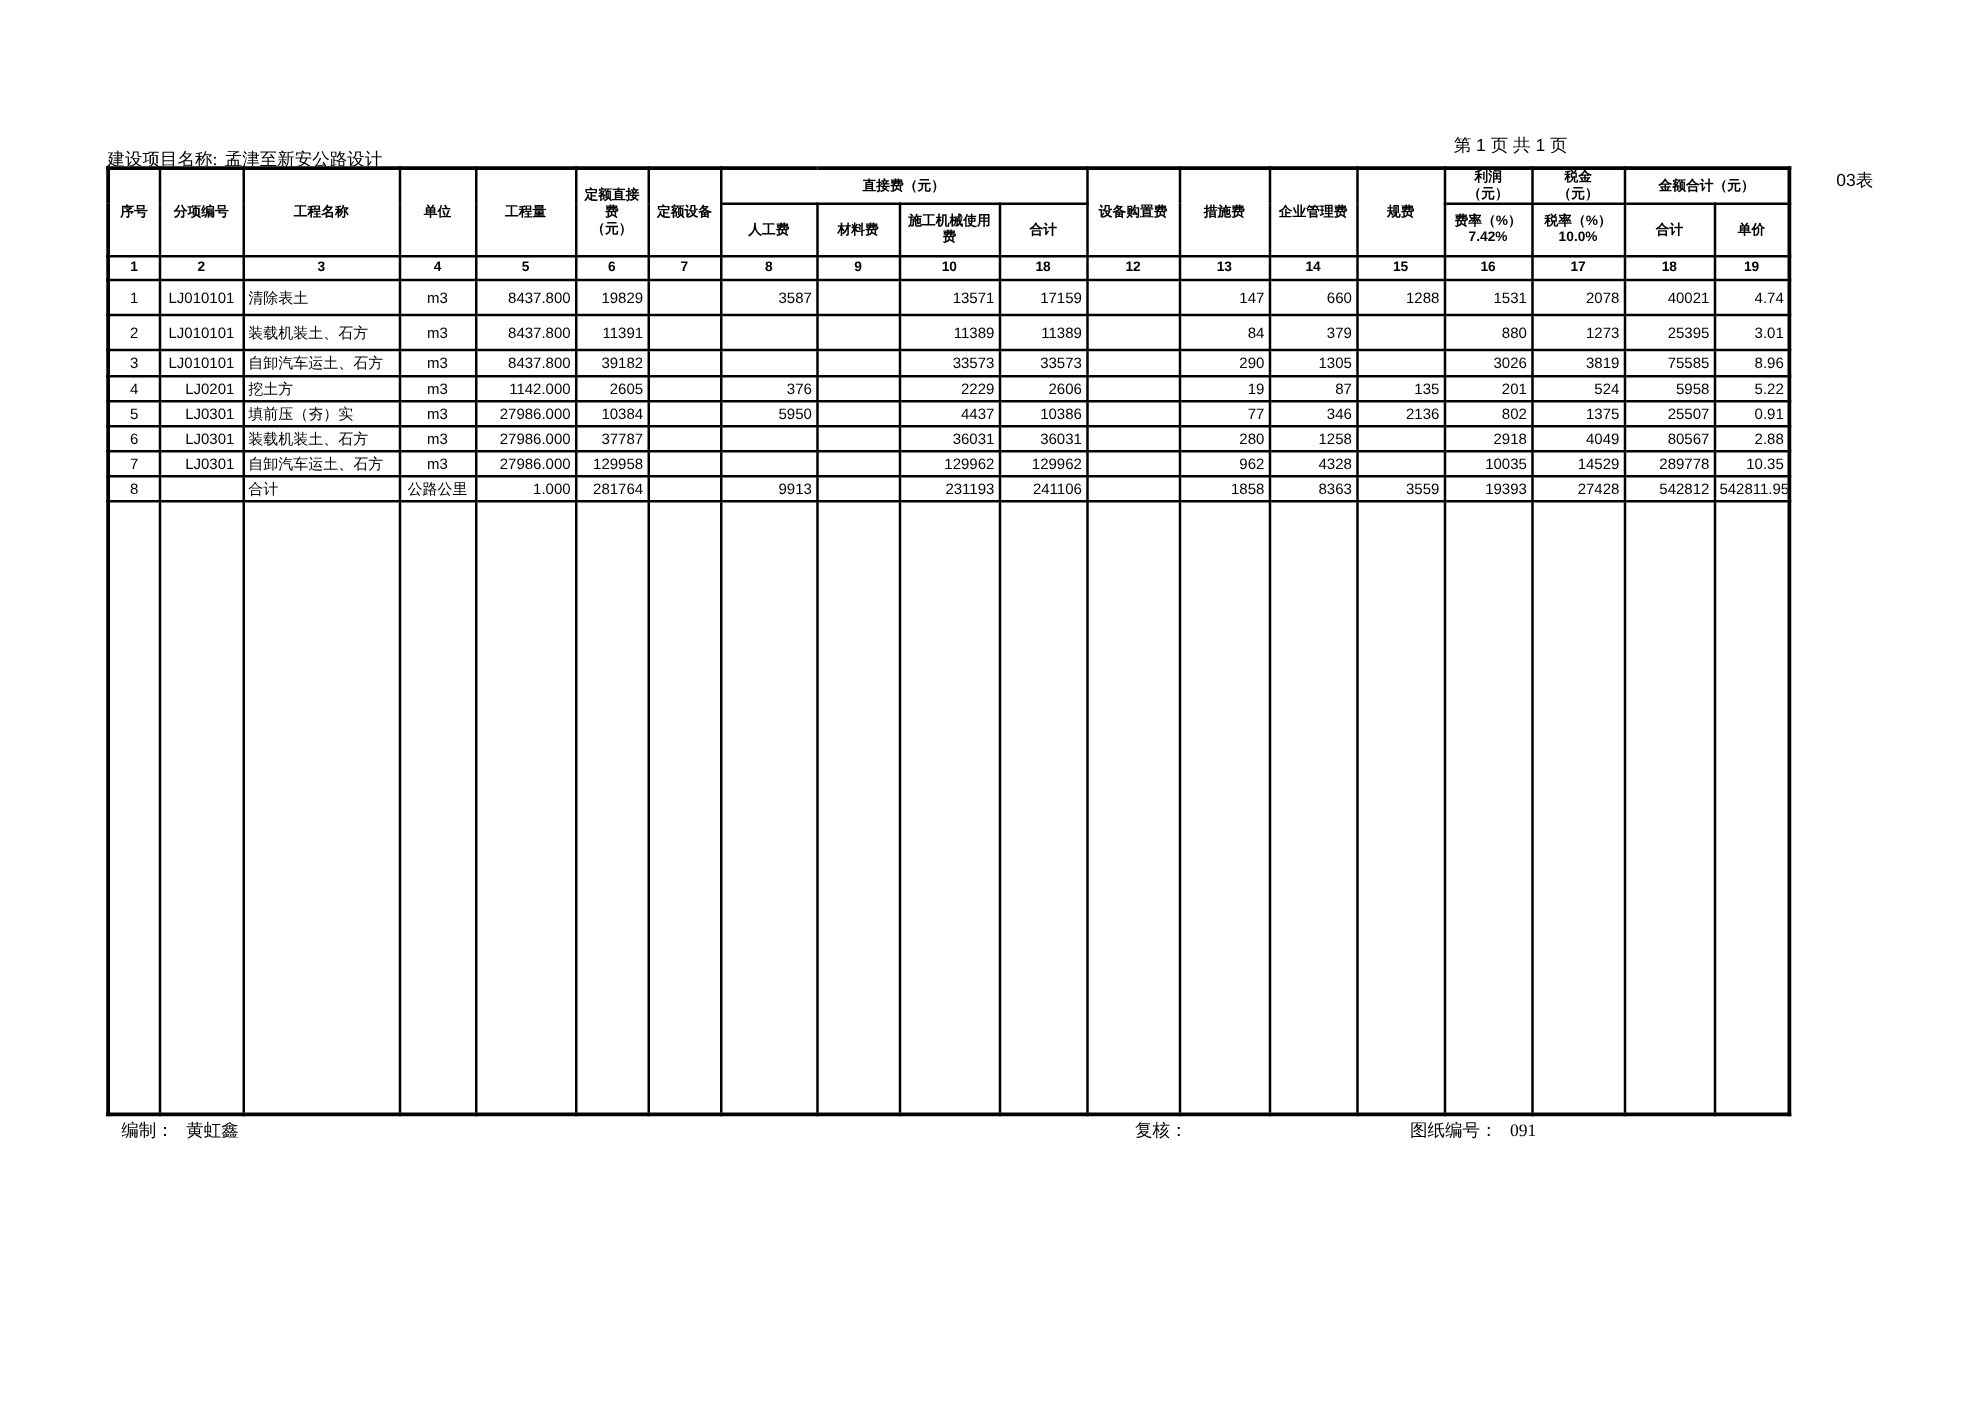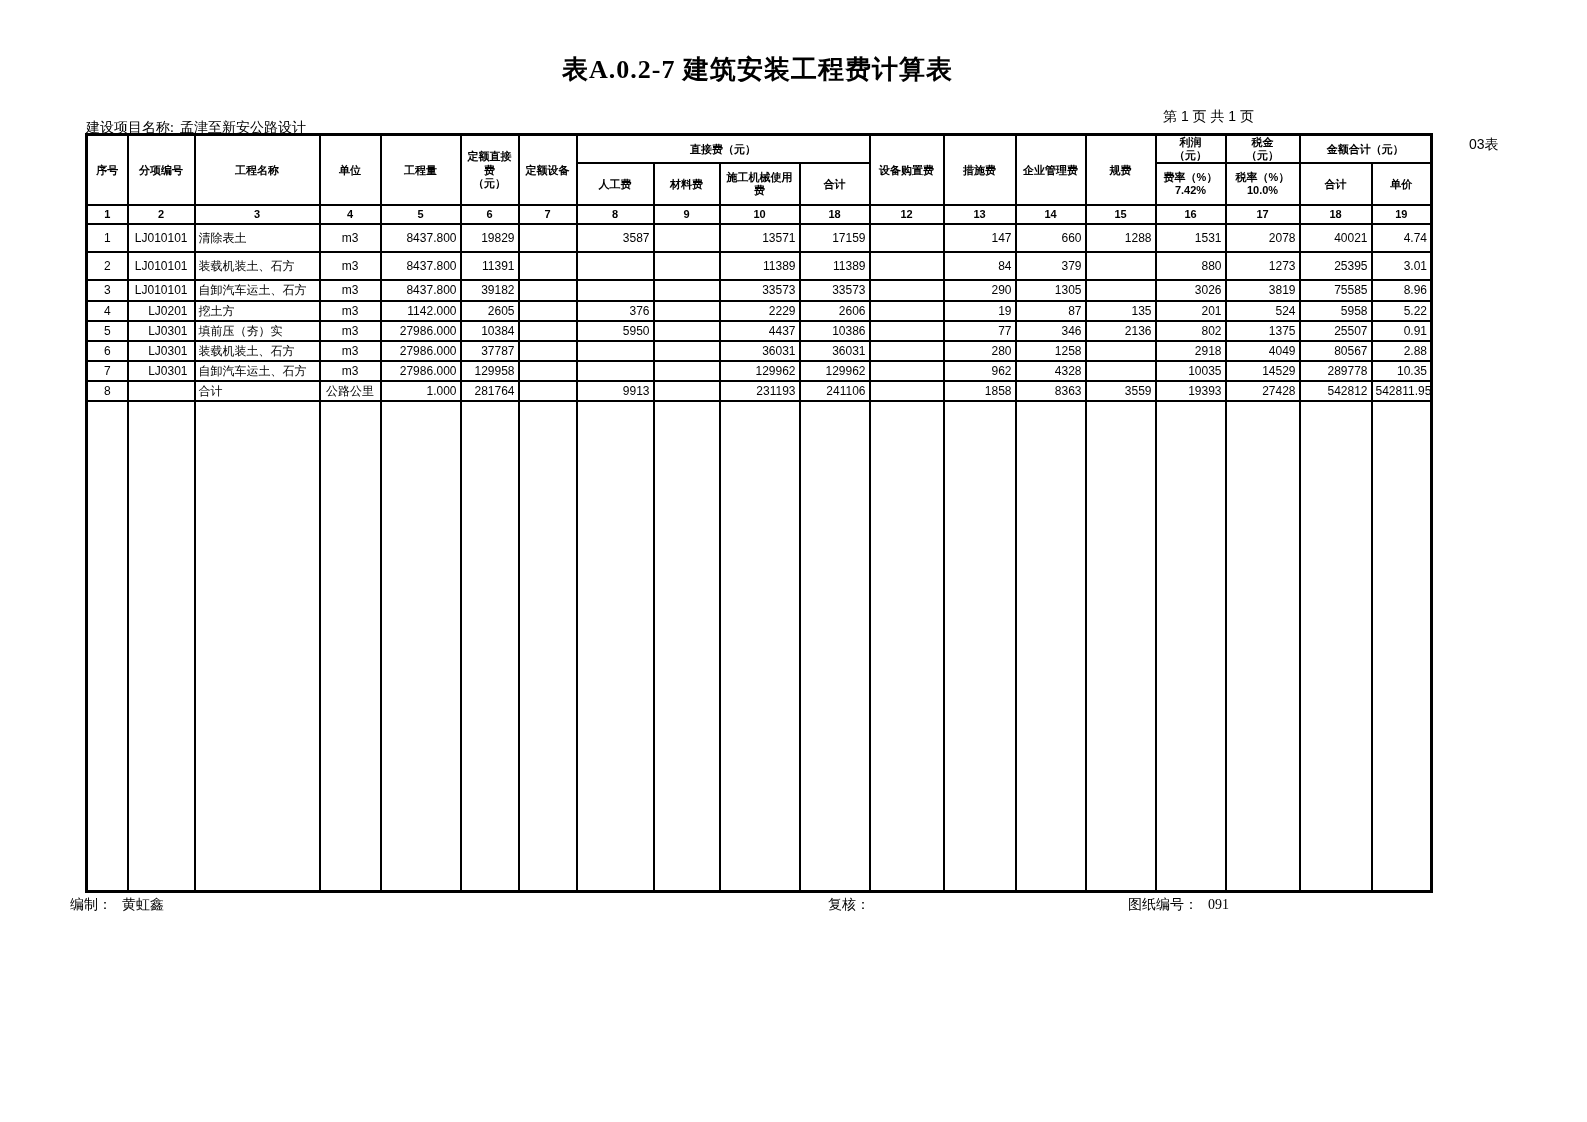--- a/index.html
+++ b/index.html
@@ -64,31 +64,30 @@
   .cost tbody tr.filler td { vertical-align: top; }
   td.l { text-align: left; }
   td.c { text-align: center; }
   td.r { text-align: right; }
   td.code { padding-right: 6px; }
 
   .footer-item {
     position: absolute; top: 896px; font-size: 14px;
     font-family: "Liberation Serif", "DejaVu Serif", serif;
   }
-  .footer-prepared { left: 70px; }
-  .footer-reviewed { left: 828px; text-align: center; }
+  .footer-prepared { left: 97px; }
+  .footer-reviewed { left: 908px; text-align: center; }
   .footer-drawing  { left: 1128px; }
   .footer-item .lbl { margin-right: 10px; }
 </style>
 </head>
 <body>
 
 <div class="page">
 
-  <div class="doc-title">表A.0.2-7 建筑安装工程费计算表</div>
 
   <div class="meta-line meta-project">
     <span class="lbl">建设项目名称:</span><span>孟津至新安公路设计</span>
   </div>
   <div class="meta-line meta-scope">
     <span class="lbl">编制范围:</span><span>K0+000~K1+000</span>
   </div>
 
   <div class="page-info">第 1 页 共 1 页</div>
   <div class="form-code">03表</div>

